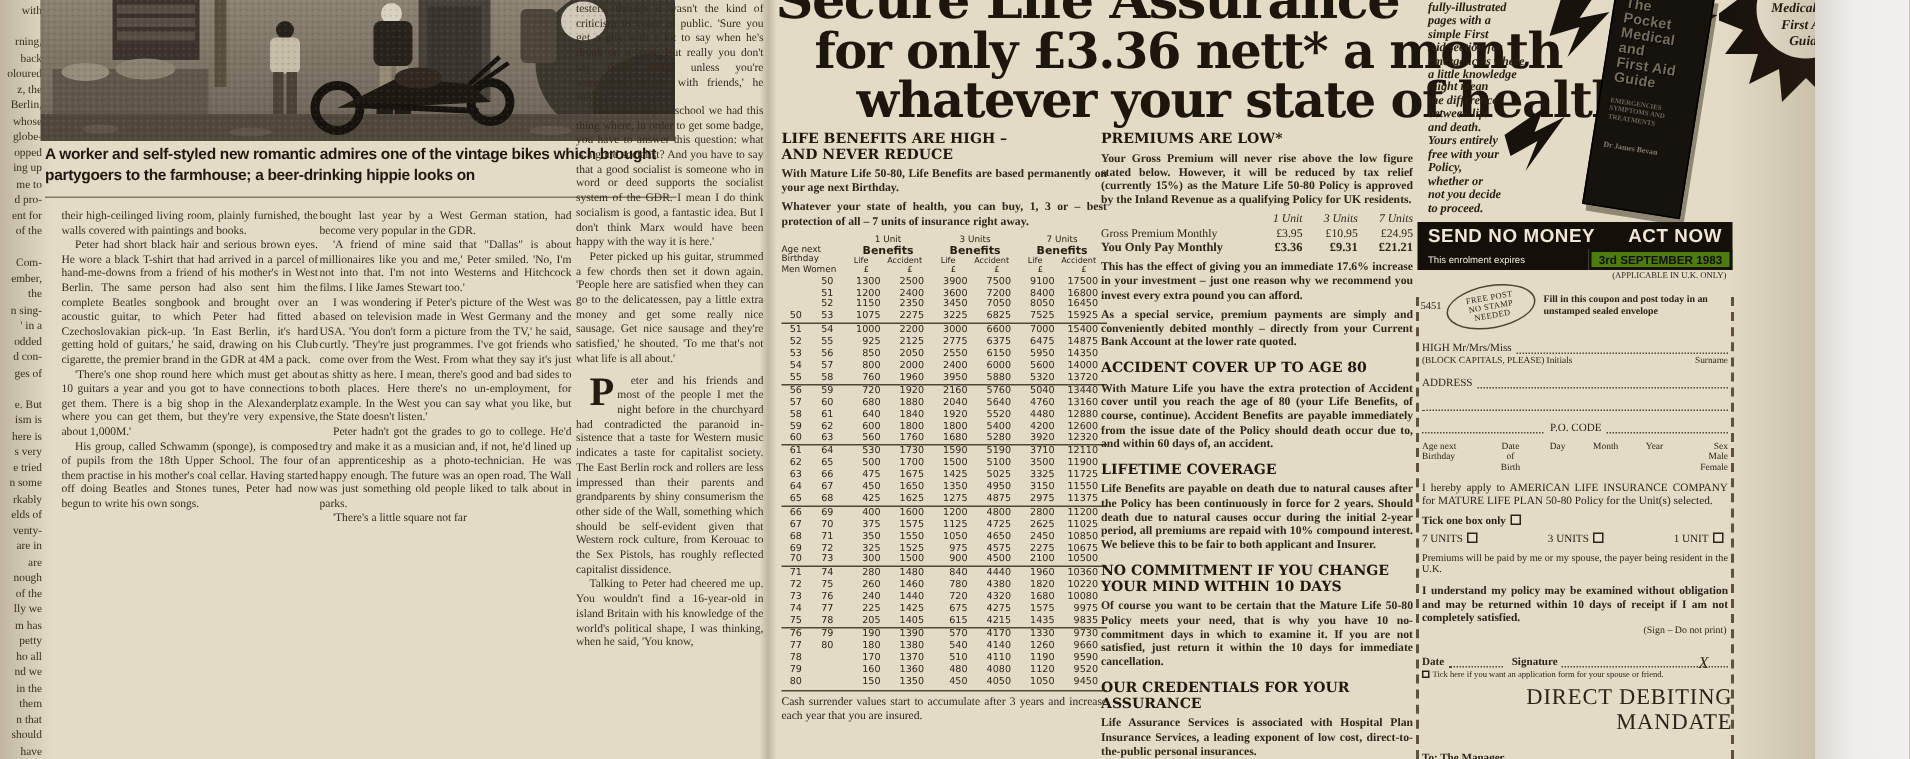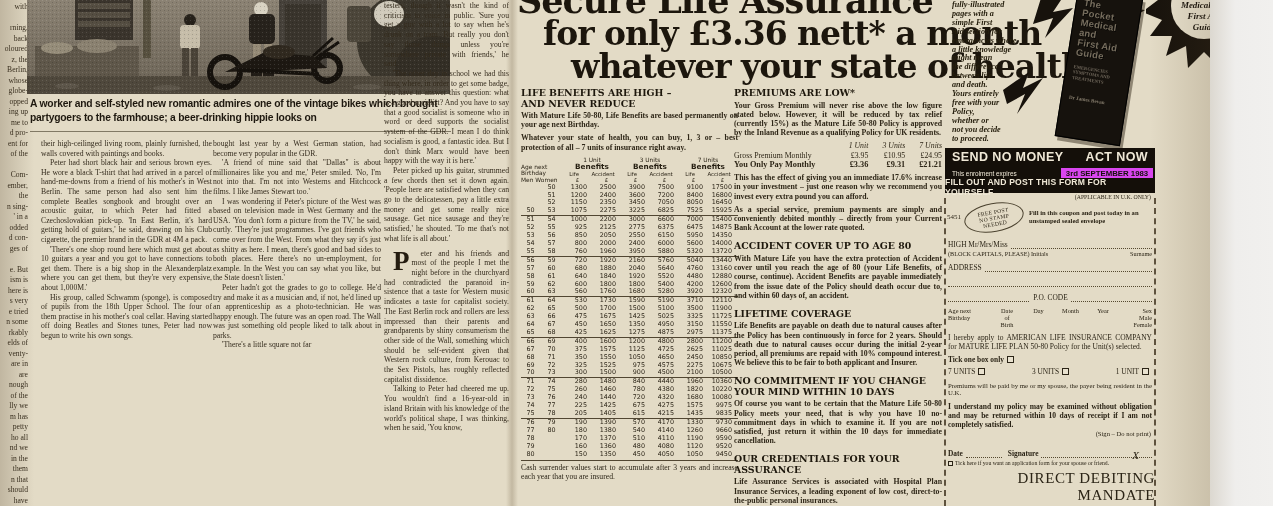--- a/index.html
+++ b/index.html
@@ -90,21 +90,21 @@
 
   
   .form{left:945px;top:148px;width:210px;height:318px;font-size:7.4px;color:#2b2416;}
   .dash{border-left:2px dashed rgba(60,48,28,.8);width:0;top:198px;height:308px;}
   .bar1{height:18px;background:#140f09;color:#efe8d6;font-family:"Liberation Sans",sans-serif;
         font-weight:700;font-size:12.5px;display:flex;justify-content:space-between;
         align-items:center;padding:0 7px;letter-spacing:.4px;}
   .exp-row{display:flex;height:14px;}
   .exp-left{flex:1;background:#140f09;color:#efe8d6;font-size:6.4px;display:flex;
             align-items:center;padding-left:7px;font-family:"Liberation Sans",sans-serif;}
-  .exp-box{width:96px;background:#d946ef;border:2px solid #140f09;color:#140f09;
+  .exp-box{width:96px;background:#4d7c0f;border:2px solid #140f09;color:#140f09;
            font-family:"Liberation Sans",sans-serif;font-weight:700;font-size:7.8px;
            display:flex;align-items:center;justify-content:center;}
   .bar2{height:13px;background:#140f09;color:#efe8d6;font-family:"Liberation Sans",sans-serif;
         font-weight:700;font-size:8.6px;display:flex;align-items:center;justify-content:center;
         letter-spacing:.2px;}
   .applicable{font-size:5.8px;text-align:right;padding:1px 4px 0 0;}
   .fp-row{display:flex;align-items:center;height:34px;padding:0 2px;}
   .fp-code{font-size:7px;margin-right:3px;}
   .fp-stamp{width:60px;height:29px;border:1px solid #4c4330;border-radius:50%;
             transform:rotate(-10deg);font-size:5.6px;line-height:6.2px;text-align:center;
@@ -773,21 +773,20 @@
 
   <div class="abs form">
     <div class="bar1">
       <span>SEND NO MONEY</span>
       <span>ACT NOW</span>
     </div>
     <div class="exp-row">
       <div class="exp-left">This enrolment expires</div>
       <div class="exp-box">3rd SEPTEMBER 1983</div>
     </div>
-    <div class="bar2">FILL OUT AND POST THIS FORM FOR YOURSELF</div>
     <div class="applicable">(APPLICABLE IN U.K. ONLY)</div>
 
     <div class="fp-row">
       <span class="fp-code">5451</span>
       <div class="fp-stamp" id="fpStamp">
           <div>FREE POST</div>
           <div>NO STAMP</div>
           <div>NEEDED</div>
         </div>
       <div class="fp-note">Fill in this coupon and post today in an unstamped sealed envelope</div>

